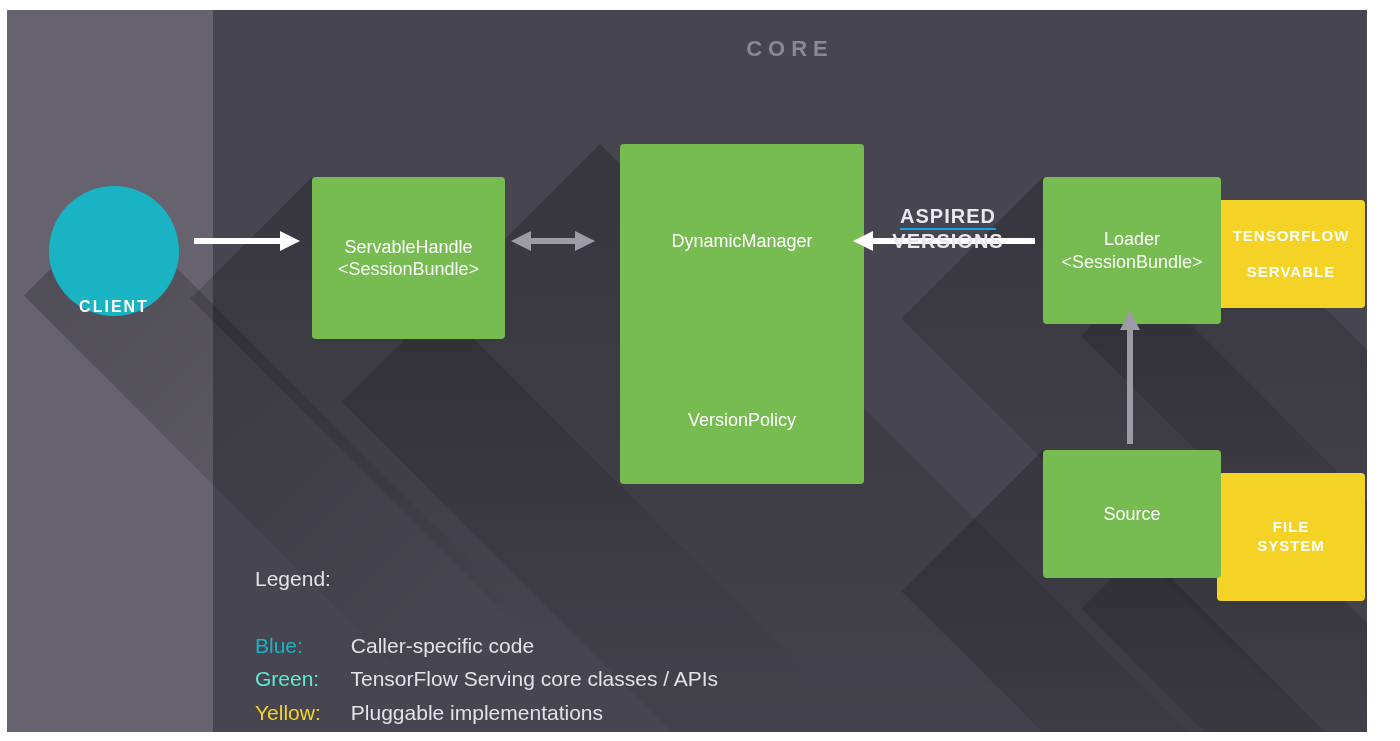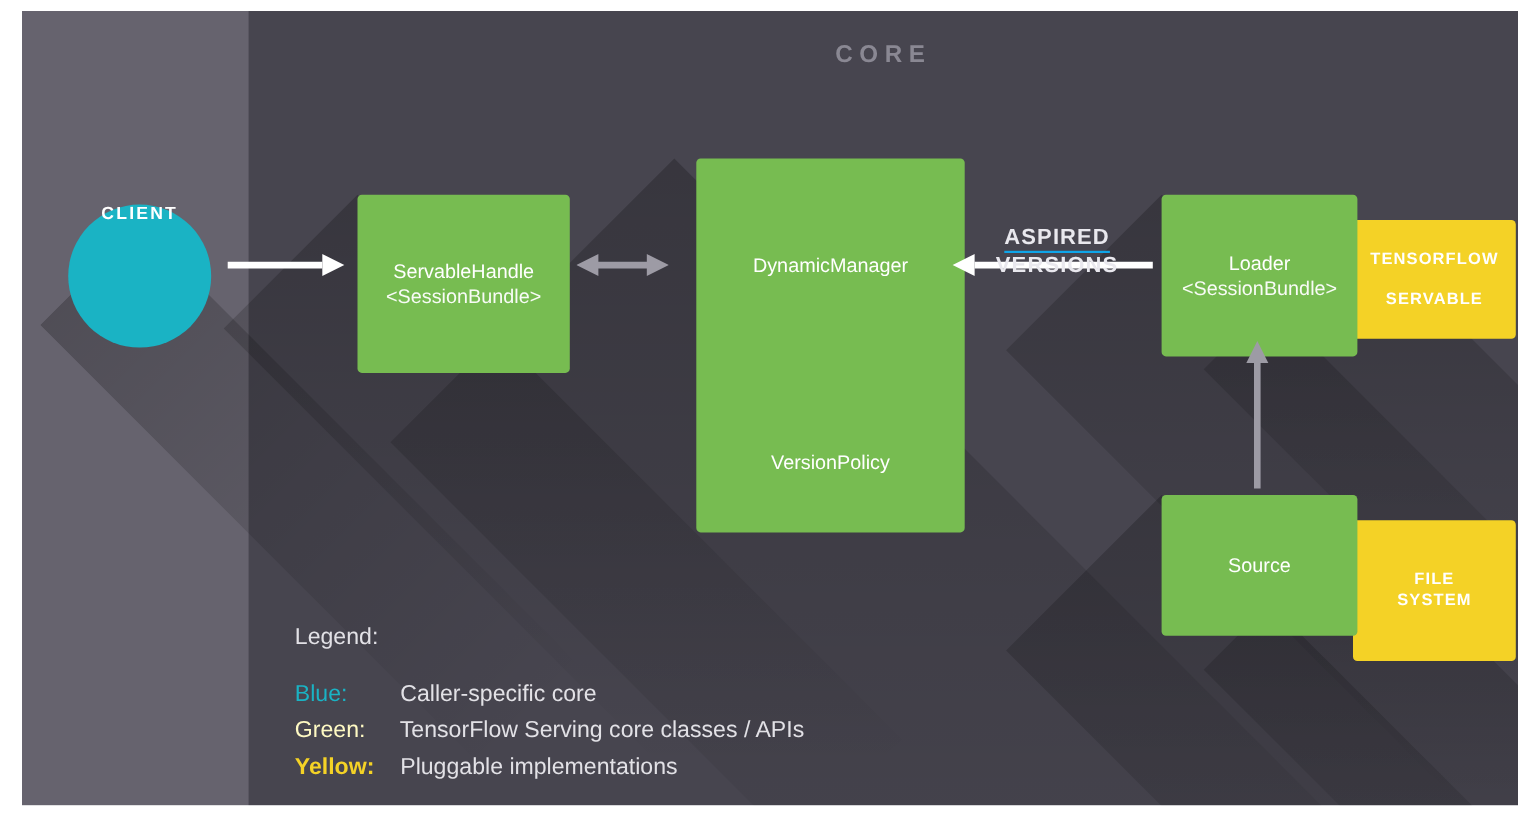--- a/index.html
+++ b/index.html
@@ -1,18 +1,18 @@
 <!DOCTYPE html>
 <html><head>
 <meta charset="utf-8">
 <style>
   * { box-sizing: border-box; margin: 0; padding: 0; }
   html, body { width: 1400px; height: 741px; background: #fff; font-family: "Helvetica Neue", Arial, sans-serif; }
   .outer {
-    position: absolute; left: 20px; top: 10px; width: 1360px; height: 722px;
+    position: absolute; left: 7px; top: 10px; width: 1360px; height: 722px;
     background: #66636e; overflow: hidden;
   }
   .core {
     position: absolute; left: 206px; top: 0; width: 1154px; height: 722px;
     background: #47454f;
   }
   .core-title {
     position: absolute; left: 0; top: 26px; width: 100%; text-align: center;
     color: #8a8893; font-weight: 700; letter-spacing: 6px; font-size: 22px;
   }
@@ -30,46 +30,46 @@
   
   .client-wrap { position: absolute; left: 42px; top: 176px; width: 130px; height: 130px; }
   .client-shadow-streak {
     position: absolute; left: 65px; top: 19px; width: 640px; height: 128px;
     background: linear-gradient(to right, rgba(0,0,0,0.22), rgba(0,0,0,0) 90%);
     transform: rotate(45deg); transform-origin: top left; z-index: 0;
     clip-path: polygon(0 0, 100% 0, 100% 100%, 0 100%);
   }
   .client {
     position: absolute; left: 0; top: 0; width: 130px; height: 130px; border-radius: 50%;
-    background: #1ab3c4; color: #fff; display: flex; align-items: flex-start; justify-content: center;
+    background: #1ab3c4; color: #fff; display: flex; align-items: flex-end; justify-content: center;
     font-weight: 700; letter-spacing: 2px; font-size: 16px; z-index: 2;
   }
 
   
   .streak {
     position: absolute; background: linear-gradient(135deg, rgba(0,0,0,0.22), rgba(0,0,0,0) 85%);
     transform: rotate(45deg); transform-origin: top left; z-index: 0;
   }
 
   
   .arrow { position: absolute; z-index: 3; }
   .arrow line, .arrow path { stroke-linecap: butt; }
   .arrow .white { stroke: #fff; fill: #fff; }
   .arrow .grey  { stroke: #9d9ba5; fill: #9d9ba5; }
   .arrow .head { stroke: none; }
   .arrow-label { position: absolute; color: #e9e8ee; font-weight: 600; font-size: 20px; letter-spacing: 1px; text-align: center; z-index: 3; }
   .arrow-label .u { text-decoration: none; border-bottom: 2px solid #0ea5e9; padding-bottom: 1px; }
 
   
   .legend { position: absolute; left: 248px; top: 552px; color: #e2e1e6; font-size: 21px; line-height: 1.6; }
-  .legend .t  { margin-bottom: 18px; }
+  .legend .t  { margin-bottom: 33px; }
   .legend .k  { display: inline-block; width: 90px; }
   .legend .blue   { color: #1ab3c4; }
-  .legend .green  { color: #fef9c3; }
-  .legend .yellow { color: #f4d226; font-weight: bold; }
+  .legend .green  { color: #5eead4; }
+  .legend .yellow { color: #f4d226; }
 
   .z2 { z-index: 2; }
   .z1 { z-index: 1; }
 </style>
 </head>
 <body>
 
 <div class="outer">
 
   <div class="core">
@@ -140,21 +140,21 @@
 
   <svg class="arrow" style="left:1110px; top:300px;" width="26" height="136">
     <line x1="13" y1="18" x2="13" y2="134" class="grey" stroke-width="6"></line>
     <path class="grey head" d="M3 18 L13 -2 L23 18 Z" transform="translate(0,2)"></path>
   </svg>
 
   <div class="legend">
     <div class="t">Legend:</div>
     <div>
       <span class="k blue">Blue:</span>
-      <span>Caller-specific core</span>
+      <span>Caller-specific code</span>
     </div>
     <div>
       <span class="k green">Green:</span>
       <span>TensorFlow Serving core classes / APIs</span>
     </div>
     <div>
       <span class="k yellow">Yellow:</span>
       <span>Pluggable implementations</span>
     </div>
   </div>

